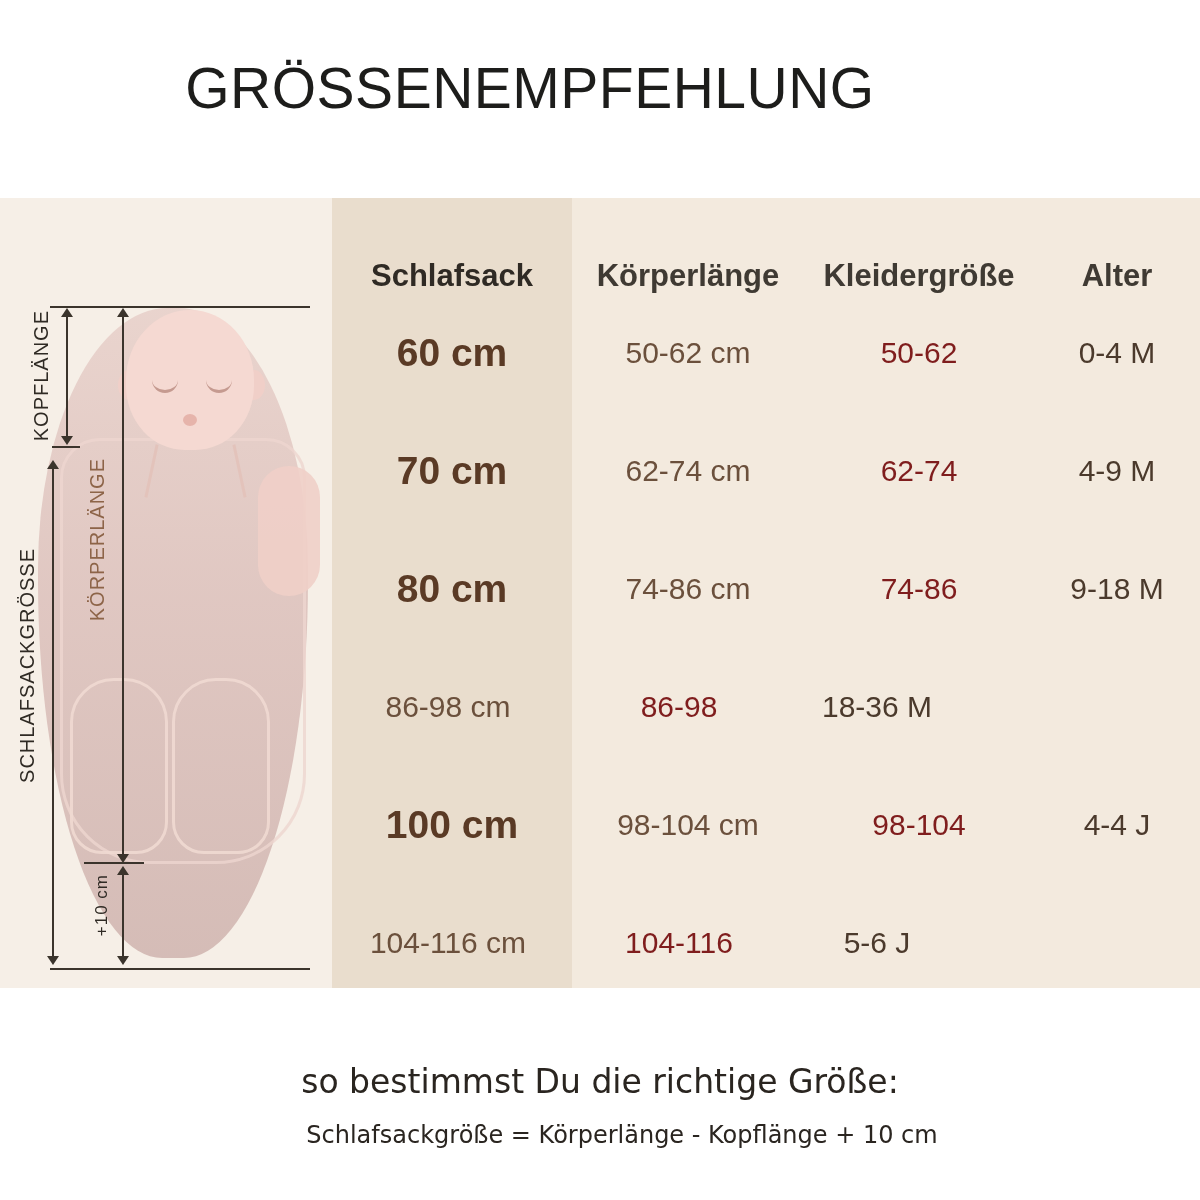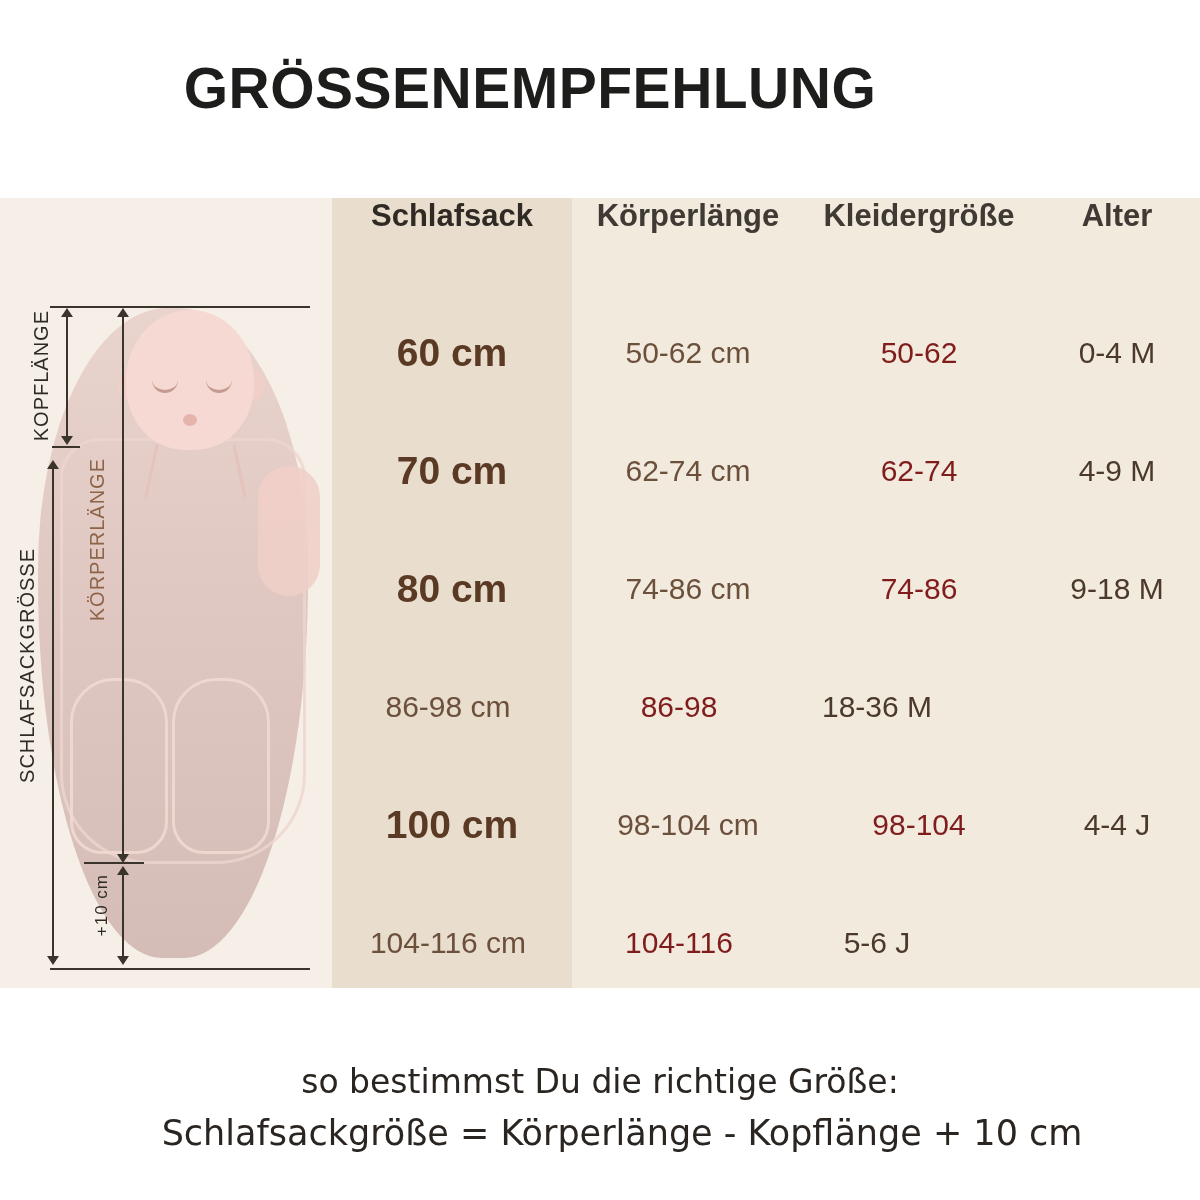--- a/index.html
+++ b/index.html
@@ -20,21 +20,21 @@
   }
 
   
   .title {
     position: absolute;
     top: 55px;
     left: 0;
     width: 1060px;
     text-align: center;
     font-size: 57px;
-    font-weight: bold;
+    font-weight: normal;
     letter-spacing: 0.5px;
     color: #1d1d1b;
   }
 
   
   .panel-left {
     position: absolute;
     left: 0;
     top: 198px;
     width: 332px;
@@ -61,21 +61,21 @@
   
   .table {
     position: absolute;
     left: 332px;
     top: 198px;
     width: 868px;
     height: 790px;
   }
   .thead {
     display: flex;
-    align-items: flex-start;
+    align-items: flex-end;
     height: 96px;
   }
   .row {
     display: flex;
     align-items: center;
     height: 118px;
   }
   .c-size {
     width: 240px;
     text-align: center;
@@ -258,24 +258,24 @@
     position: absolute;
     left: 0;
     top: 1062px;
     width: 1200px;
     text-align: center;
     color: #2a2520;
     font-family: "DejaVu Sans", sans-serif;
   }
   .footer .l1 {
     font-size: 33px;
-    margin-bottom: 12px;
+    margin-bottom: 20px;
   }
   .footer .l2 {
-    font-size: 35px;
+    font-size: 24px;
     padding-left: 44px;
   }
 </style>
 </head>
 <body>
 
 <div class="page">
 
   <div class="title">GRÖSSENEMPFEHLUNG</div>
 

